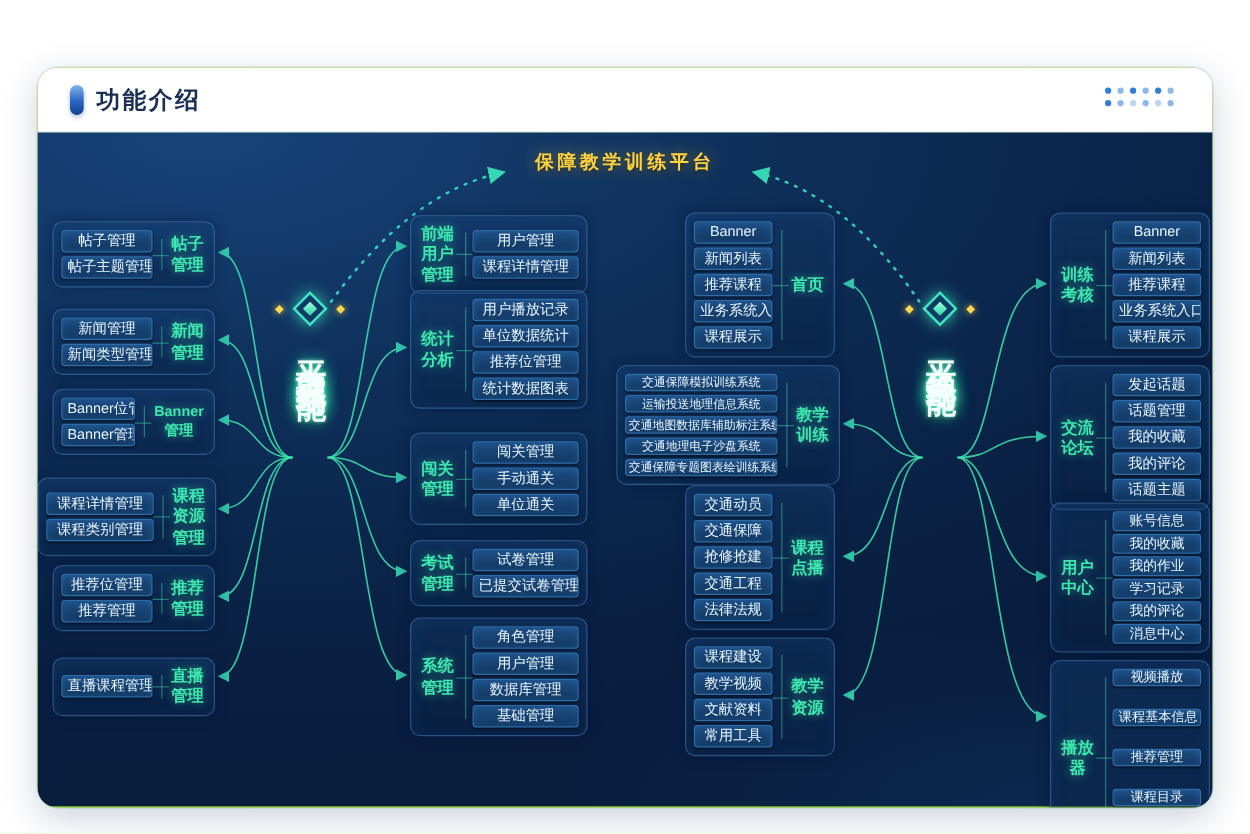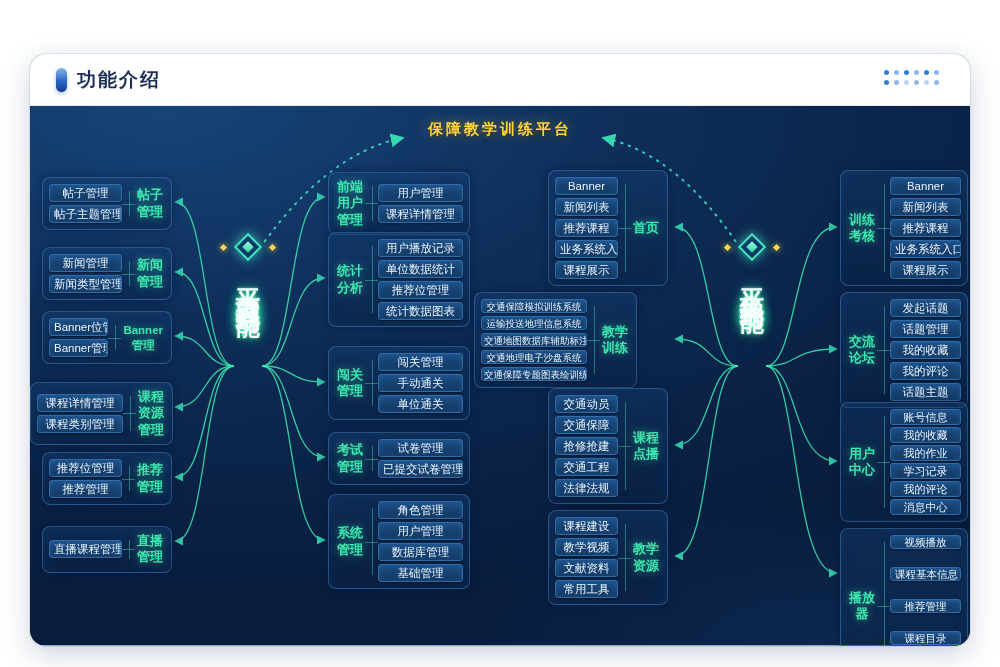--- a/index.html
+++ b/index.html
@@ -275,21 +275,21 @@
         <div class="items">
             <div class="item">Banner</div>
             <div class="item">新闻列表</div>
             <div class="item">推荐课程</div>
             <div class="item">业务系统入口</div>
             <div class="item">课程展示</div>
           </div>
         <div class="spine"></div>
         <div class="glabel">首页</div>
       </div>
-      <div class="grp label-right items-wide" style="left:444px;top:186px;width:163px">
+      <div class="grp label-right items-wide" style="left:463px;top:186px;width:179px">
         <div class="items">
             <div class="item">交通保障模拟训练系统</div>
             <div class="item">运输投送地理信息系统</div>
             <div class="item">交通地图数据库辅助标注系统</div>
             <div class="item">交通地理电子沙盘系统</div>
             <div class="item">交通保障专题图表绘训练系统</div>
           </div>
         <div class="spine"></div>
         <div class="glabel">教学
 训练</div>

